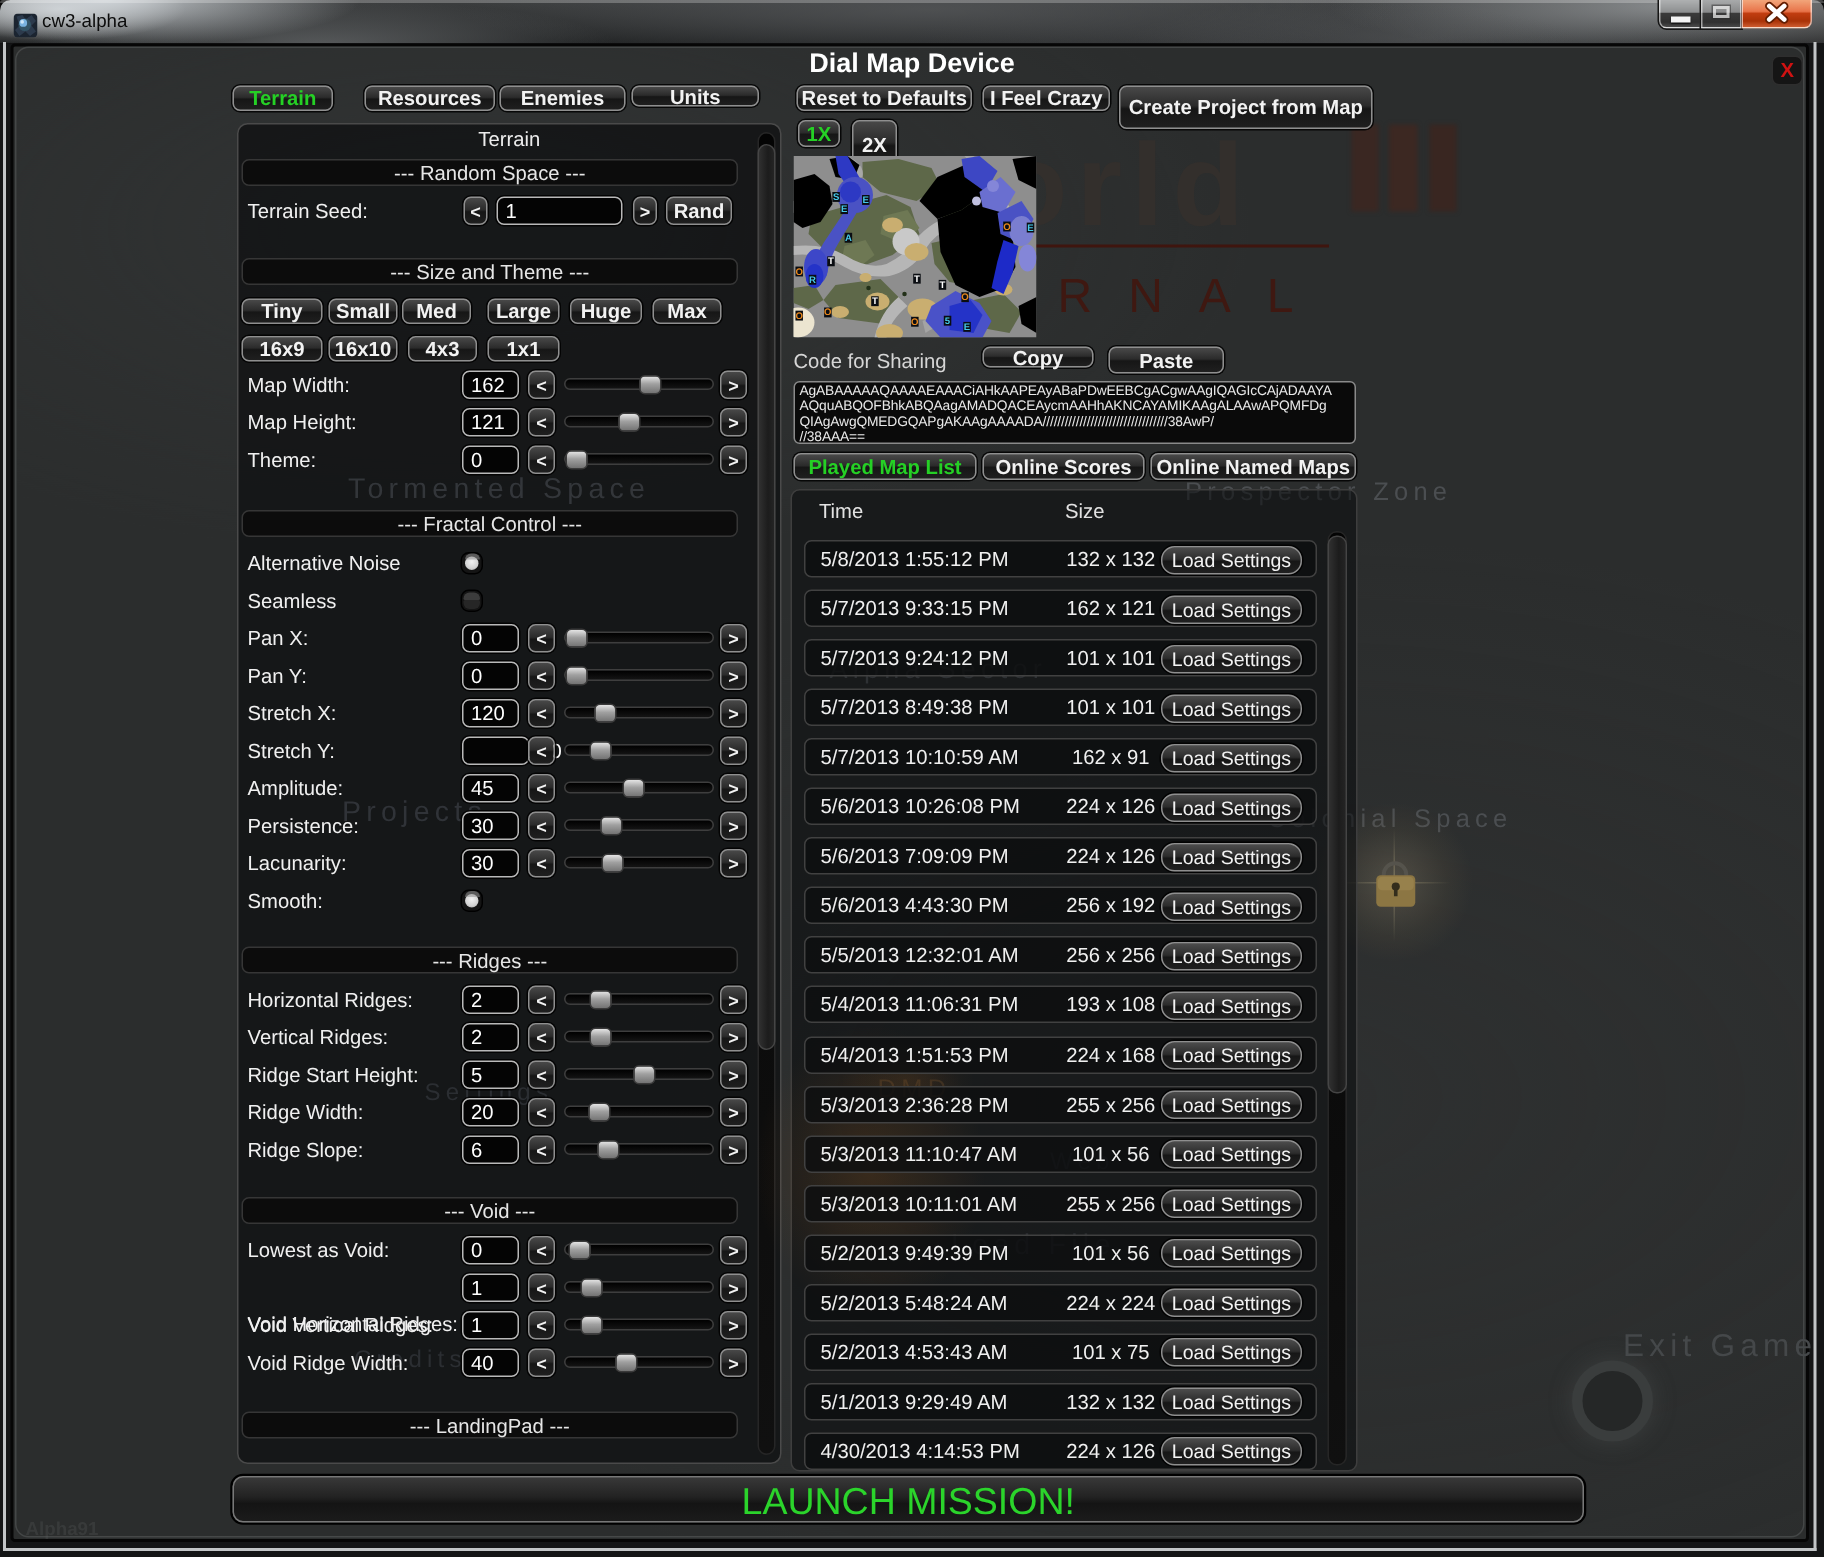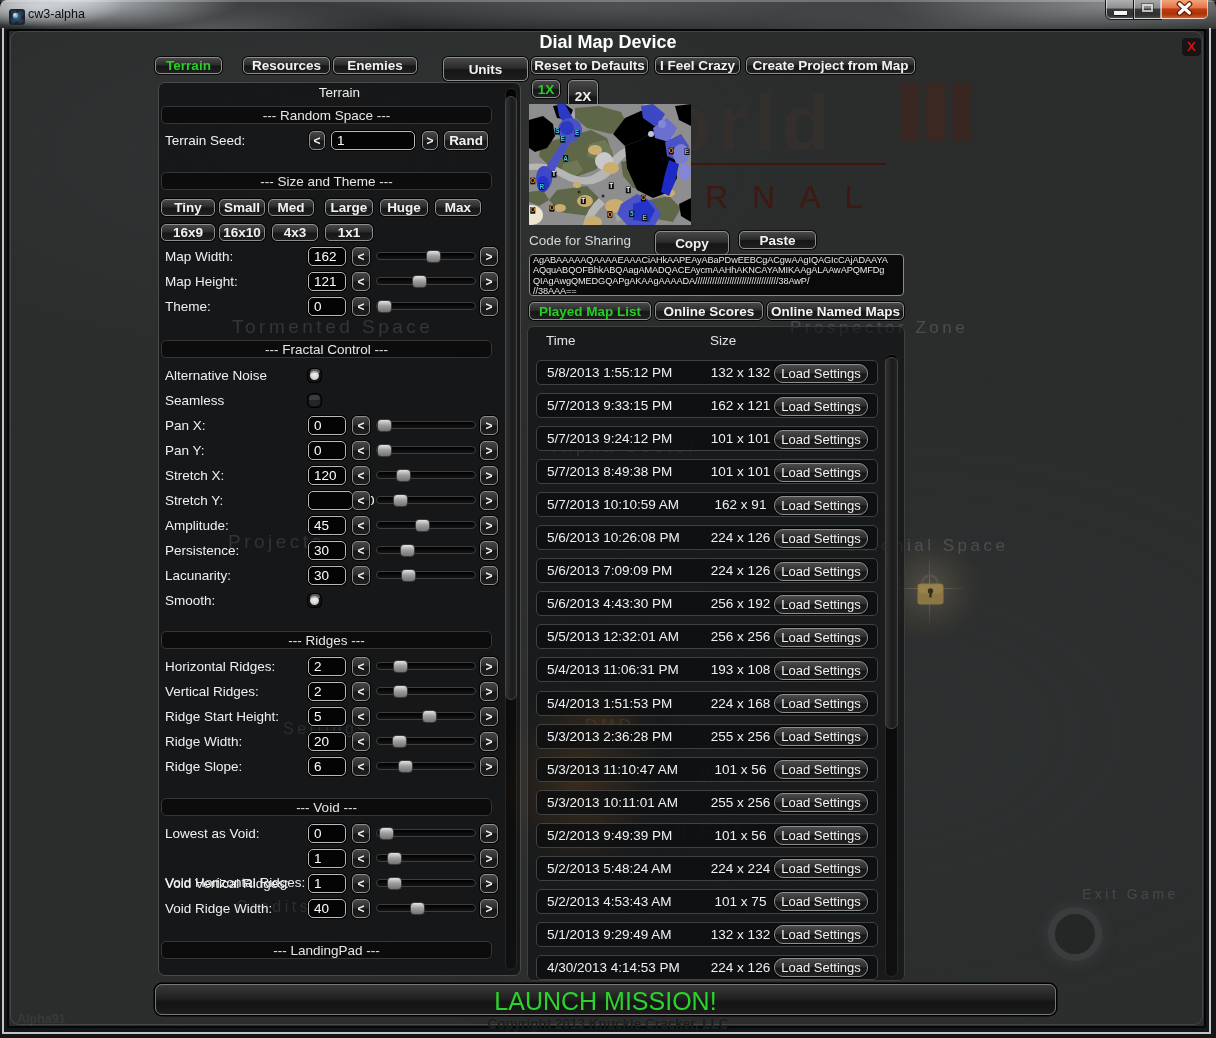--- a/index.html
+++ b/index.html
@@ -61,39 +61,39 @@
  #2b2d2d;"></div>
 
 <div class="abs" style="left:664px;top:78px;font-weight:bold;font-size:78px;color:#332f2c;letter-spacing:6px">orld</div>
 <div class="abs" style="left:901px;top:83px;width:18px;height:58px;background:#3a2722;filter:blur(1.5px)"></div>
 <div class="abs" style="left:926px;top:83px;width:19px;height:58px;background:#3c2822;filter:blur(1.5px)"></div>
 <div class="abs" style="left:953px;top:83px;width:18px;height:58px;background:#392621;filter:blur(1.5px)"></div>
 <div class="abs" style="left:560px;top:163px;width:326px;height:2px;background:#3f150e"></div>
 <div class="abs" style="left:705px;top:179px;font-size:32px;color:#3f1811;letter-spacing:24px">RNAL</div>
 <div class="ghost" style="left:790px;top:318px;">Prospector Zone</div>
 <div class="ghost" style="left:845px;top:536px;">Colonial Space</div>
-<div class="ghost" style="left:1082px;top:886px;color:#45484a;font-size:14px">Exit Game</div>
+<div class="ghost" style="left:1082px;top:886px;color:#45484a;font-size:21px">Exit Game</div>
 <div class="abs" style="left:1048px;top:907px;width:54px;height:54px;border-radius:50%;border:7px solid #3a3d3d;background:#252727;box-shadow:0 0 16px rgba(95,100,100,.3)"></div>
 <div class="abs" style="left:874px;top:533px;width:110px;height:110px;background:radial-gradient(circle, rgba(205,185,145,.22), rgba(140,120,80,.10) 45%, transparent 68%)"></div>
 <div class="abs" style="left:928.5px;top:552px;width:1.5px;height:76px;background:linear-gradient(180deg,transparent,rgba(200,185,140,.38) 50%,transparent)"></div>
 <div class="abs" style="left:893px;top:587.5px;width:74px;height:1.5px;background:linear-gradient(90deg,transparent,rgba(200,185,140,.38) 50%,transparent)"></div>
 <svg class="abs" style="left:915px;top:570px" width="32" height="38" viewBox="0 0 32 38">
  <path d="M7.5 14 v-1 a7.5 7.5 0 0 1 15 0 v1" stroke="#55534c" stroke-width="2.6" fill="none"></path>
  <rect x="2.5" y="13.5" width="26" height="21" rx="3" fill="#8c7643"></rect>
  <rect x="3.5" y="14.5" width="24" height="9" rx="3" fill="#97814c"></rect>
  <circle cx="15.5" cy="21" r="2.7" fill="#332d1c"></circle>
       <rect x="14.3" y="22" width="2.4" height="5.5" fill="#332d1c"></rect>
 </svg>
 
 <div class="abs" style="left:0;top:32px;width:1216px;text-align:center;color:#fff;font-weight:bold;font-size:18px;">Dial Map Device</div>
 <div class="abs" style="left:1181px;top:37px;width:21px;height:20px;background:#151515;border:1px solid #2e2e2e;border-radius:5px;color:#cf1212;font-weight:bold;font-size:13.5px;text-align:center;line-height:18px;">X</div>
 <div class="btn" style="left:155px;top:57px;width:67px;height:17px;color:#25d025;">Terrain</div>
 <div class="btn" style="left:243px;top:57px;width:87px;height:17px;">Resources</div>
 <div class="btn" style="left:333px;top:57px;width:84px;height:17px;">Enemies</div>
-<div class="btn" style="left:421px;top:57px;width:85px;height:24px;margin-left:22px;">Units</div>
+<div class="btn" style="left:421px;top:57px;width:85px;height:14px;">Units</div>
 <div class="abs" style="left:158px;top:82px;width:363px;height:894px;background:rgba(16,17,18,.78);border:1px solid #4a4a4a;border-radius:7px;"></div>
 <div class="ghost" style="left:232px;top:316px;font-size:19px;color:#33363a">Tormented Space</div>
 <div class="ghost" style="left:228px;top:531px;font-size:19px;color:#303338">Projects</div>
 <div class="ghost" style="left:283px;top:720px;font-size:16px;color:#2b2e32">Settings</div>
 <div class="ghost" style="left:236px;top:898px;font-size:16px;color:#2b2e32">Credits</div>
 <div class="abs" style="left:158px;top:85px;width:363px;text-align:center;color:#ececec;font-size:13.5px;">Terrain</div>
 <div class="sec" style="top:106px;">--- Random Space ---</div>
 <div class="sec" style="top:172px;">--- Size and Theme ---</div>
 <div class="sec" style="top:340px;">--- Fractal Control ---</div>
 <div class="sec" style="top:631px;">--- Ridges ---</div>
@@ -241,21 +241,21 @@
     </div>
 <div class="lbl" style="left:165px;top:593px;">Smooth:</div>
 <div class="knob" style="top:594px;">
       <div class="abs" style="left:2px;top:1.5px;width:9px;height:9px;border-radius:50%;background:radial-gradient(circle at 50% 40%,#f2f2f2,#d2d2d2 60%,#9a9a9a);"></div>
       <div class="abs" style="left:1.5px;top:0px;width:10px;height:4px;border-radius:5px 5px 0 0;background:rgba(150,150,150,.55)"></div>
     </div>
 <div class="sb" style="left:505px;top:88px;width:12px;height:882px;"></div>
 <div class="sbh" style="left:505px;top:96px;width:12px;height:604px;"></div>
 <div class="btn" style="left:531px;top:57px;width:117px;height:17px;">Reset to Defaults</div>
 <div class="btn" style="left:655px;top:57px;width:85px;height:17px;">I Feel Crazy</div>
-<div class="btn" style="left:746px;top:57px;width:169px;height:17px;">Create Project from Map</div>
+<div class="btn" style="left:746px;top:57px;width:169px;height:29px;">Create Project from Map</div>
 <div class="btn" style="left:532px;top:80px;width:28px;height:18px;color:#25d025;">1X</div>
 <div class="btn" style="left:568px;top:80px;width:30px;height:32px;">2X</div>
 
 <svg class="abs" style="left:529px;top:104px" width="162" height="121" viewBox="0 0 162 121">
 <rect width="162" height="121" fill="#8e8e8e"></rect>
 <g fill="#5e6849">
  <polygon points="12,40 40,32 62,26 78,34 84,52 66,66 44,74 22,64 10,52"></polygon>
  <polygon points="46,4 70,2 92,8 98,20 82,30 58,24 46,14"></polygon>
  <polygon points="92,58 120,52 134,68 128,88 104,84 94,72"></polygon>
  <polygon points="28,86 58,82 72,96 60,112 30,108 20,96"></polygon>
@@ -350,21 +350,21 @@
         <rect x="113.2" y="110.6" width="5" height="6.6" fill="#0a0d12"></rect>
         <text x="115.7" y="115.89999999999999" fill="#45c8e8" text-anchor="middle">E</text>
         <rect x="139.8" y="43.699999999999996" width="5" height="6.6" fill="#0a0d12"></rect>
         <text x="142.3" y="49.0" fill="#e8881e" text-anchor="middle">O</text>
         <rect x="155.5" y="44.4" width="5" height="6.6" fill="#0a0d12"></rect>
         <text x="158.0" y="49.7" fill="#45c8e8" text-anchor="middle">E</text>
       </g>
 </svg>
 
 <div class="lbl" style="left:529px;top:233px;color:#d6d6d6;">Code for Sharing</div>
-<div class="btn" style="left:655px;top:231px;width:74px;height:24px;">Copy</div>
+<div class="btn" style="left:655px;top:231px;width:74px;height:14px;">Copy</div>
 <div class="btn" style="left:739px;top:231px;width:77px;height:18px;">Paste</div>
 <div class="abs" style="left:529px;top:254px;width:375px;height:42px;background:#0a0a0a;border:1px solid #8a8a8a;border-radius:4px;color:#e8e8e8;font-size:9.2px;line-height:10.3px;padding:0px 3px;letter-spacing:-0.1px;white-space:nowrap;overflow:hidden;">AgABAAAAAQAAAAEAAACiAHkAAPEAyABaPDwEEBCgACgwAAgIQAGIcCAjADAAYA<br>AQquABQOFBhkABQAagAMADQACEAycmAAHhAKNCAYAMIKAAgALAAwAPQMFDg<br>QIAgAwgQMEDGQAPgAKAAgAAAADA//////////////////////////////////38AwP/<br>//38AAA==</div>
 <div class="btn" style="left:529px;top:302px;width:122px;height:18px;color:#25d025;">Played Map List</div>
 <div class="btn" style="left:655px;top:302px;width:108px;height:18px;">Online Scores</div>
 <div class="btn" style="left:767px;top:302px;width:137px;height:18px;">Online Named Maps</div>
 <div class="abs" style="left:527px;top:326px;width:378px;height:655px;background:rgba(10,11,12,.55);border:1px solid #3e3e3e;border-radius:6px;"></div>
 <div class="ghost" style="left:553px;top:436px;font-size:18px;color:#2e3134">Alpha Sector</div>
 <div class="ghost" style="left:585px;top:716px;color:#352c22">DMD</div>
 <div class="ghost" style="left:700px;top:766px;color:#2c2f34;font-size:16px">Web</div>
 <div class="ghost" style="left:634px;top:820px;font-size:19px;color:#2c2f33">Load File</div>
@@ -465,14 +465,13 @@
 <div class="trow" style="top:954.9px;">
       <div class="ttime">4/30/2013 4:14:53 PM</div>
       <div class="tsize">224 x 126</div>
       <div class="tload">Load Settings</div>
     </div>
 <div class="sb" style="left:885px;top:354px;width:13px;height:623px;"></div>
 <div class="sbh" style="left:885px;top:357px;width:13px;height:372px;"></div>
 
 <div class="abs" style="left:155px;top:984px;width:901px;height:31px;background:linear-gradient(180deg,#383838,#222 45%,#141414 60%,#1b1b1b);border:1.5px solid #787878;border-radius:7px;box-shadow:0 0 0 1.5px #000;"></div>
 <div class="abs" style="left:155px;top:987px;width:901px;text-align:center;color:#2bd42b;font-size:25px;">LAUNCH MISSION!</div>
-<div class="abs" style="left:0;top:1016px;width:1216px;text-align:center;color:#1d1d1d;font-weight:bold;font-size:13.5px;text-shadow:0 1px 0 rgba(140,140,140,.10);">Copyright 2013 Knuckle Cracker, LLC</div>
 <div class="abs" style="left:17px;top:1012px;color:rgba(95,99,101,.25);font-weight:bold;font-size:12.5px;">Alpha91</div>
 </div>
 </body></html>

